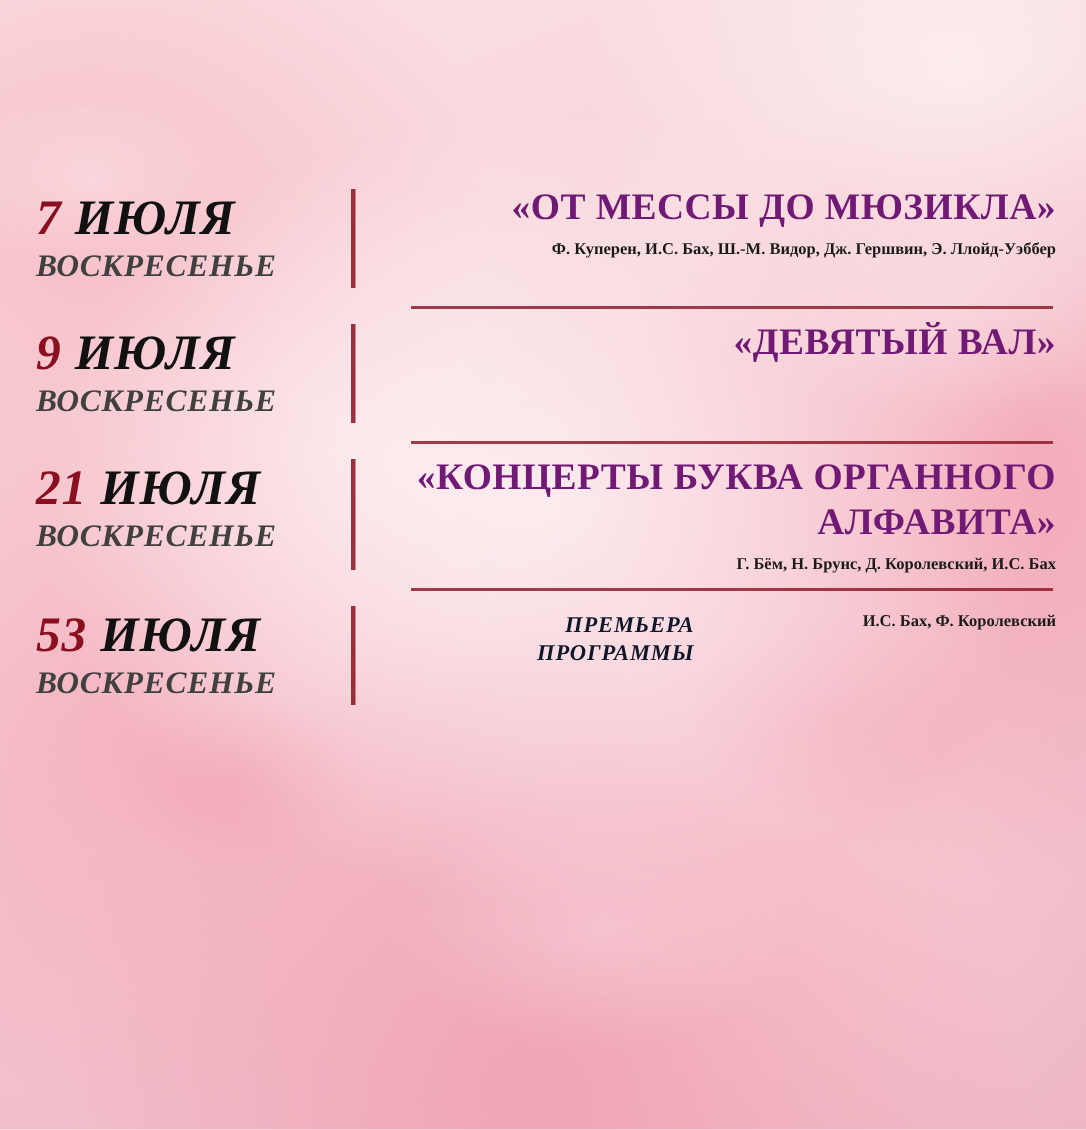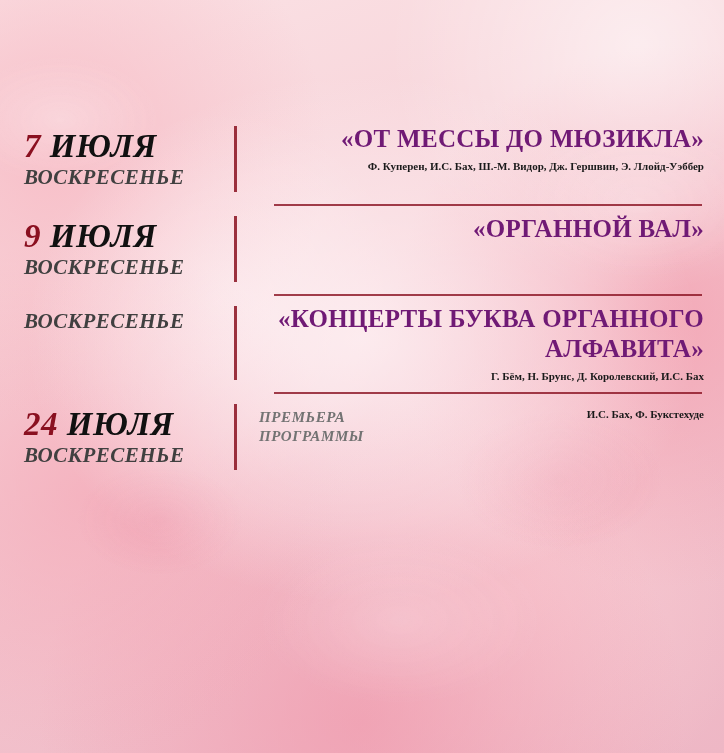--- a/index.html
+++ b/index.html
@@ -131,29 +131,29 @@
   }
   .prog-composers {
     font-size: 11px;
     font-weight: bold;
     line-height: 20px;
     color: #1a1a1a;
     margin-top: 2px;
   }
   .premiere {
     position: absolute;
-    left: 4px;
+    left: 18px;
     top: 10px;
     width: 190px;
-    text-align: left;
+    text-align: right;
     font-size: 15px;
     font-style: italic;
     font-weight: bold;
     line-height: 19px;
-    color: #737373;
+    color: #0f172a;
     letter-spacing: 0.6px;
   }
 
   .rule {
     height: 2px;
     background: #8a1020;
     opacity: 0.8;
     margin: 0 6px 0 250px;
   }
 
@@ -234,49 +234,53 @@
     <div class="row">
       <div class="date-cell">
         <div class="date-main">
           <span class="day">9</span>
           <span>ИЮЛЯ</span>
         </div>
         <div class="date-dow">ВОСКРЕСЕНЬЕ</div>
       </div>
       <div class="divider"></div>
       <div class="info-cell">
-        <div class="prog-title">«ОРГАННОЙ ВАЛ»</div>
+        <div class="prog-title">«ДЕВЯТЫЙ ВАЛ»</div>
       </div>
     </div>
     <div class="rule"></div>
 
     <div class="row">
       <div class="date-cell">
+        <div class="date-main">
+          <span class="day">21</span>
+          <span>ИЮЛЯ</span>
+        </div>
         <div class="date-dow">ВОСКРЕСЕНЬЕ</div>
       </div>
       <div class="divider"></div>
       <div class="info-cell">
         <div class="prog-title">«КОНЦЕРТЫ БУКВА ОРГАННОГО АЛФАВИТА»</div>
         <div class="prog-composers">Г. Бём, Н. Брунс, Д. Королевский, И.С. Бах</div>
       </div>
     </div>
     <div class="rule"></div>
 
     <div class="row">
       <div class="date-cell">
         <div class="date-main">
-          <span class="day">24</span>
+          <span class="day">53</span>
           <span>ИЮЛЯ</span>
         </div>
         <div class="date-dow">ВОСКРЕСЕНЬЕ</div>
       </div>
       <div class="divider"></div>
       <div class="info-cell">
         <div class="premiere">ПРЕМЬЕРА ПРОГРАММЫ</div>
-        <div class="prog-composers">И.С. Бах, Ф. Букстехуде</div>
+        <div class="prog-composers">И.С. Бах, Ф. Королевский</div>
       </div>
     </div>
 
   </div>
 
   <div class="footer">
     <div class="f-line">ЛАУРЕАТ МЕЖДУНАРОДНЫХ КОНКУРСОВ</div>
     <div class="f-line">ОБЛАДАТЕЛЬ ПРЕМИИ «ОРГАНИСТ ГОДА 2022»</div>
     <div class="f-artist">ВЛАДИМИР КОРОЛЕВСКИЙ (ОРГАН)</div>
     <div class="f-time">

